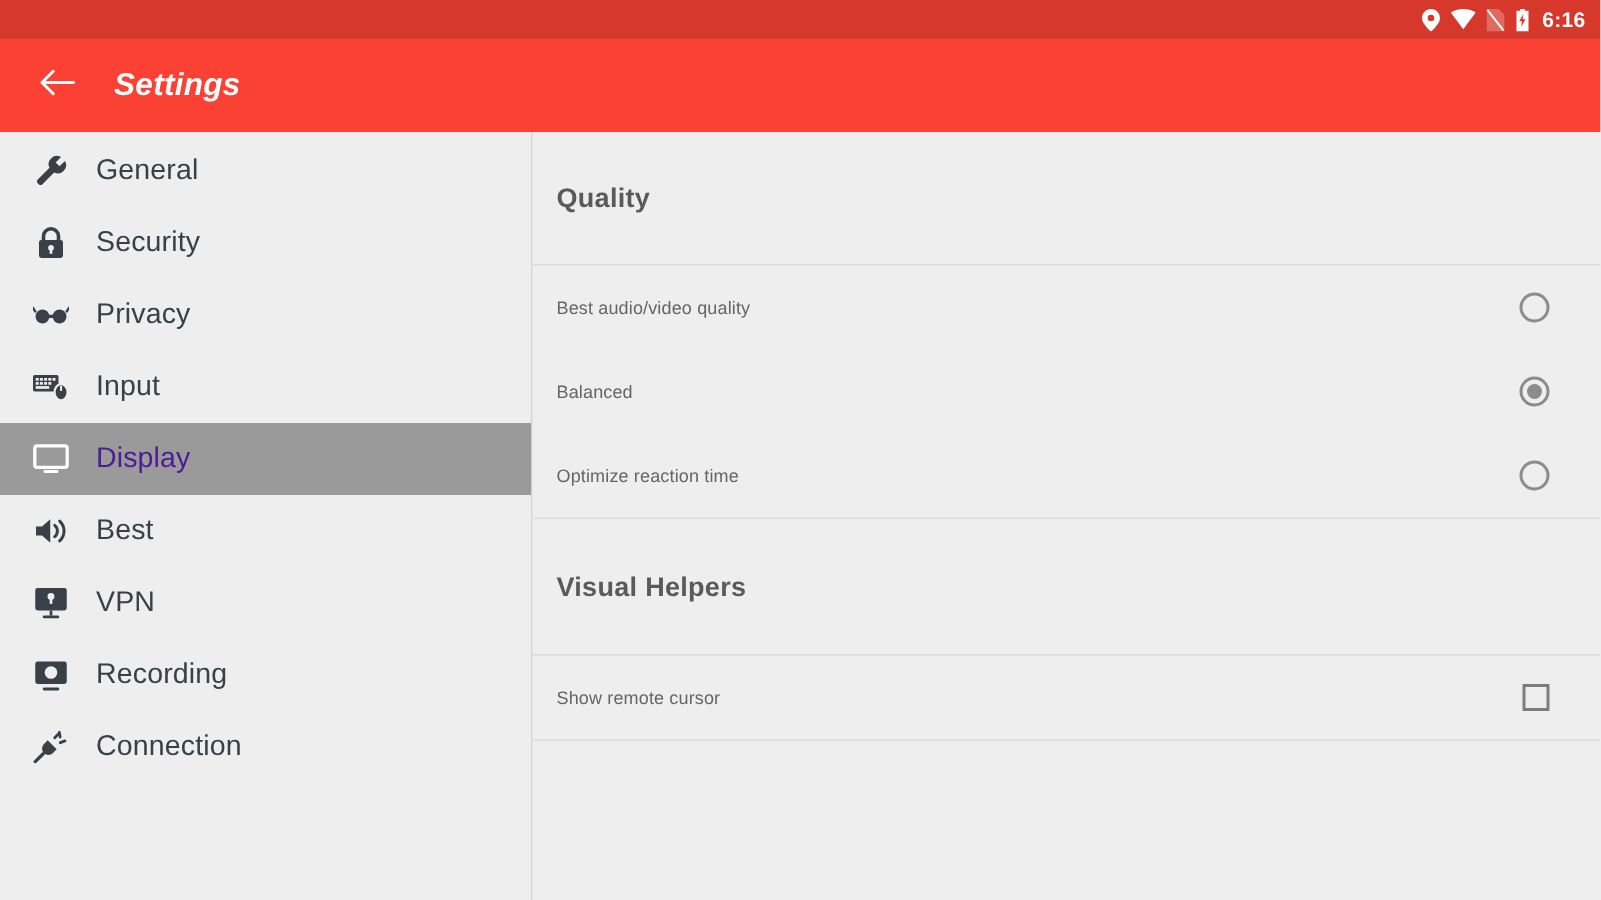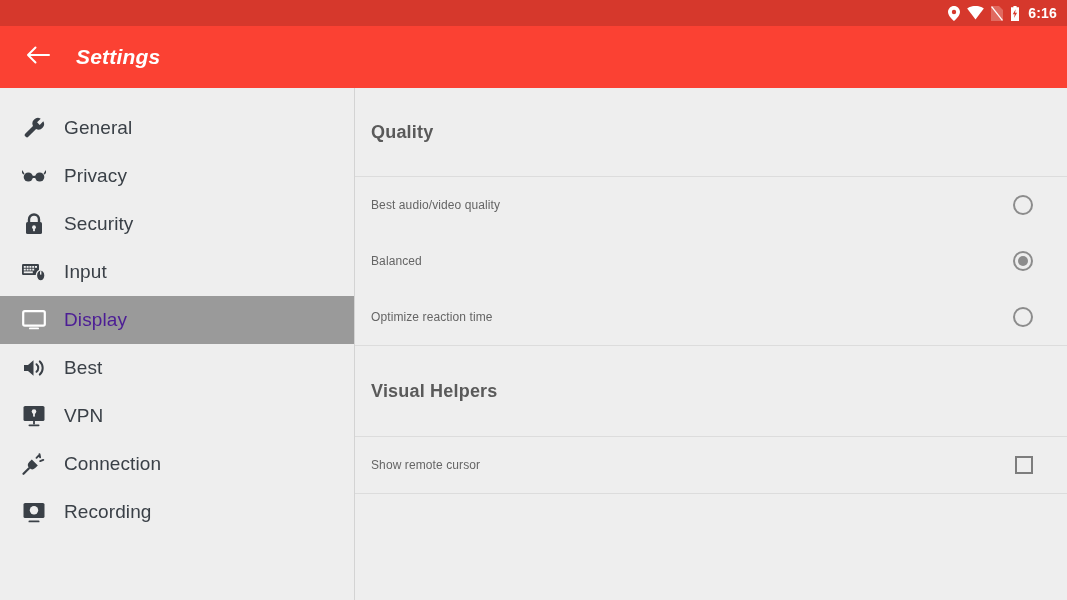--- a/index.html
+++ b/index.html
@@ -87,21 +87,21 @@
     display: flex;
   }
 
   
   .sidebar {
     width: 355px;
     height: 512px;
     background: #eeeeee;
     border-right: 1px solid #d3d3d3;
     box-sizing: border-box;
-    padding-top: 16px;
+    padding-top: 2px;
     overflow: hidden;
   }
   .nav-item {
     height: 48px;
     display: flex;
     align-items: center;
     padding-left: 22px;
     box-sizing: border-box;
     cursor: pointer;
   }
@@ -249,40 +249,40 @@
         <span class="nav-icon">
           <svg width="22" height="22" viewBox="0 0 22 22">
               <path d="M20.3 4.3l-3.6 3.6-2.6-2.6 3.6-3.6A5.5 5.5 0 0 0 10 8.9L2.2 16.7a1.8 1.8 0 0 0 0 2.5l0.6 0.6a1.8 1.8 0 0 0 2.5 0L13.1 12a5.5 5.5 0 0 0 7.2-7.7z" fill="#3a4047"></path>
             </svg>
         </span>
         <span class="nav-label">General</span>
       </div>
 
       <div class="nav-item">
         <span class="nav-icon">
+          <svg width="20" height="22" viewBox="0 0 20 22">
+            <path d="M5 9V6.5a5 5 0 0 1 10 0V9" stroke="#3a4047" stroke-width="2.4" fill="none"></path>
+            <rect x="2" y="9" width="16" height="12" rx="1.6" fill="#3a4047"></rect>
+            <circle cx="10" cy="14.2" r="1.9" fill="#eeeeee"></circle>
+            <rect x="9.1" y="14.2" width="1.8" height="4" fill="#eeeeee"></rect>
+          </svg>
+        </span>
+        <span class="nav-label">Security</span>
+      </div>
+
+      <div class="nav-item">
+        <span class="nav-icon">
           <svg width="24" height="14" viewBox="0 0 24 14">
             <circle cx="6.3" cy="8" r="4.6" fill="#3a4047"></circle>
             <circle cx="17.7" cy="8" r="4.6" fill="#3a4047"></circle>
             <rect x="9.8" y="6.8" width="4.4" height="2.2" fill="#3a4047"></rect>
             <path d="M1.5 4.6L0 2.2M22.5 4.6L24 2.2" stroke="#3a4047" stroke-width="1.6" fill="none" stroke-linecap="round"></path>
           </svg>
         </span>
         <span class="nav-label">Privacy</span>
-      </div>
-
-      <div class="nav-item">
-        <span class="nav-icon">
-          <svg width="20" height="22" viewBox="0 0 20 22">
-            <path d="M5 9V6.5a5 5 0 0 1 10 0V9" stroke="#3a4047" stroke-width="2.4" fill="none"></path>
-            <rect x="2" y="9" width="16" height="12" rx="1.6" fill="#3a4047"></rect>
-            <circle cx="10" cy="14.2" r="1.9" fill="#eeeeee"></circle>
-            <rect x="9.1" y="14.2" width="1.8" height="4" fill="#eeeeee"></rect>
-          </svg>
-        </span>
-        <span class="nav-label">Security</span>
       </div>
 
       <div class="nav-item">
         <span class="nav-icon">
           <svg width="24" height="20" viewBox="0 0 24 20">
             <rect x="0" y="2" width="17" height="11" rx="1.2" fill="#3a4047"></rect>
             <g fill="#eeeeee">
               <rect x="1.8" y="4" width="2" height="1.8"></rect>
                 <rect x="4.6" y="4" width="2" height="1.8"></rect>
               <rect x="7.4" y="4" width="2" height="1.8"></rect>
@@ -329,40 +329,40 @@
             <rect x="11.1" y="6.6" width="1.8" height="5" fill="#eeeeee"></rect>
             <rect x="11.1" y="16" width="1.8" height="3.4" fill="#3a4047"></rect>
             <rect x="6.5" y="19.4" width="11" height="1.8" rx="0.9" fill="#3a4047"></rect>
           </svg>
         </span>
         <span class="nav-label">VPN</span>
       </div>
 
       <div class="nav-item">
         <span class="nav-icon">
+          <svg width="24" height="21" viewBox="0 0 24 21">
+            <rect x="1.5" y="1" width="21" height="15" rx="1.6" fill="#3a4047"></rect>
+            <circle cx="12" cy="8.3" r="4.2" fill="#eeeeee"></circle>
+            <rect x="6.5" y="18.4" width="11" height="1.9" rx="0.9" fill="#3a4047"></rect>
+          </svg>
+        </span>
+        <span class="nav-label">Recording</span>
+      </div>
+
+      <div class="nav-item">
+        <span class="nav-icon">
           <svg width="24" height="22" viewBox="0 0 24 22">
             <path d="M9.8 6.5l6 6-2.6 2.6a4.2 4.2 0 0 1-5.9 0l-0.1-0.1a4.2 4.2 0 0 1 0-5.9z" fill="#3a4047"></path>
             <path d="M1.5 20.8L6.8 15.5" stroke="#3a4047" stroke-width="2.2" stroke-linecap="round"></path>
             <path d="M14.5 4.8l2.4-2.4M18.2 8.1l3.1-1.2M17.5 1.2l0.6 3.2" stroke="#3a4047" stroke-width="1.9" stroke-linecap="round"></path>
           </svg>
         </span>
         <span class="nav-label">Connection</span>
       </div>
 
-      <div class="nav-item">
-        <span class="nav-icon">
-          <svg width="24" height="21" viewBox="0 0 24 21">
-            <rect x="1.5" y="1" width="21" height="15" rx="1.6" fill="#3a4047"></rect>
-            <circle cx="12" cy="8.3" r="4.2" fill="#eeeeee"></circle>
-            <rect x="6.5" y="18.4" width="11" height="1.9" rx="0.9" fill="#3a4047"></rect>
-          </svg>
-        </span>
-        <span class="nav-label">Recording</span>
-      </div>
-
     </div>
 
     <div class="main">
 
       <div class="section-header">Quality</div>
       <div class="divider"></div>
 
       <div class="option-row">
         <span class="option-label">Best audio/video quality</span>
         <span class="spacer"></span>

